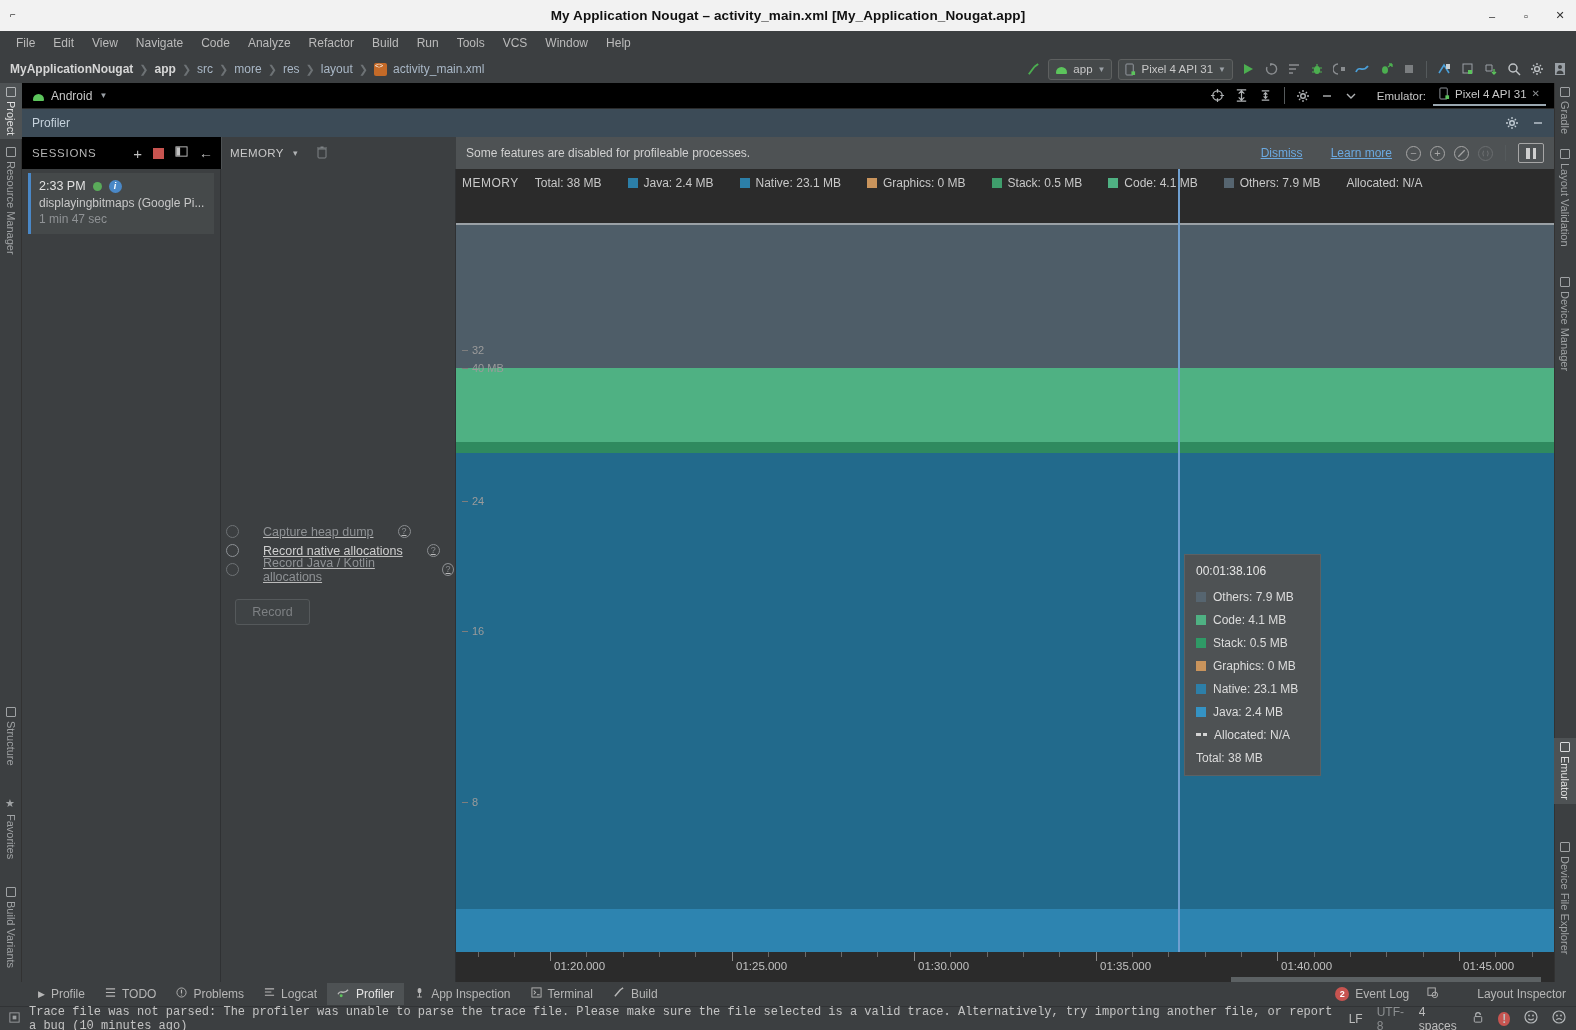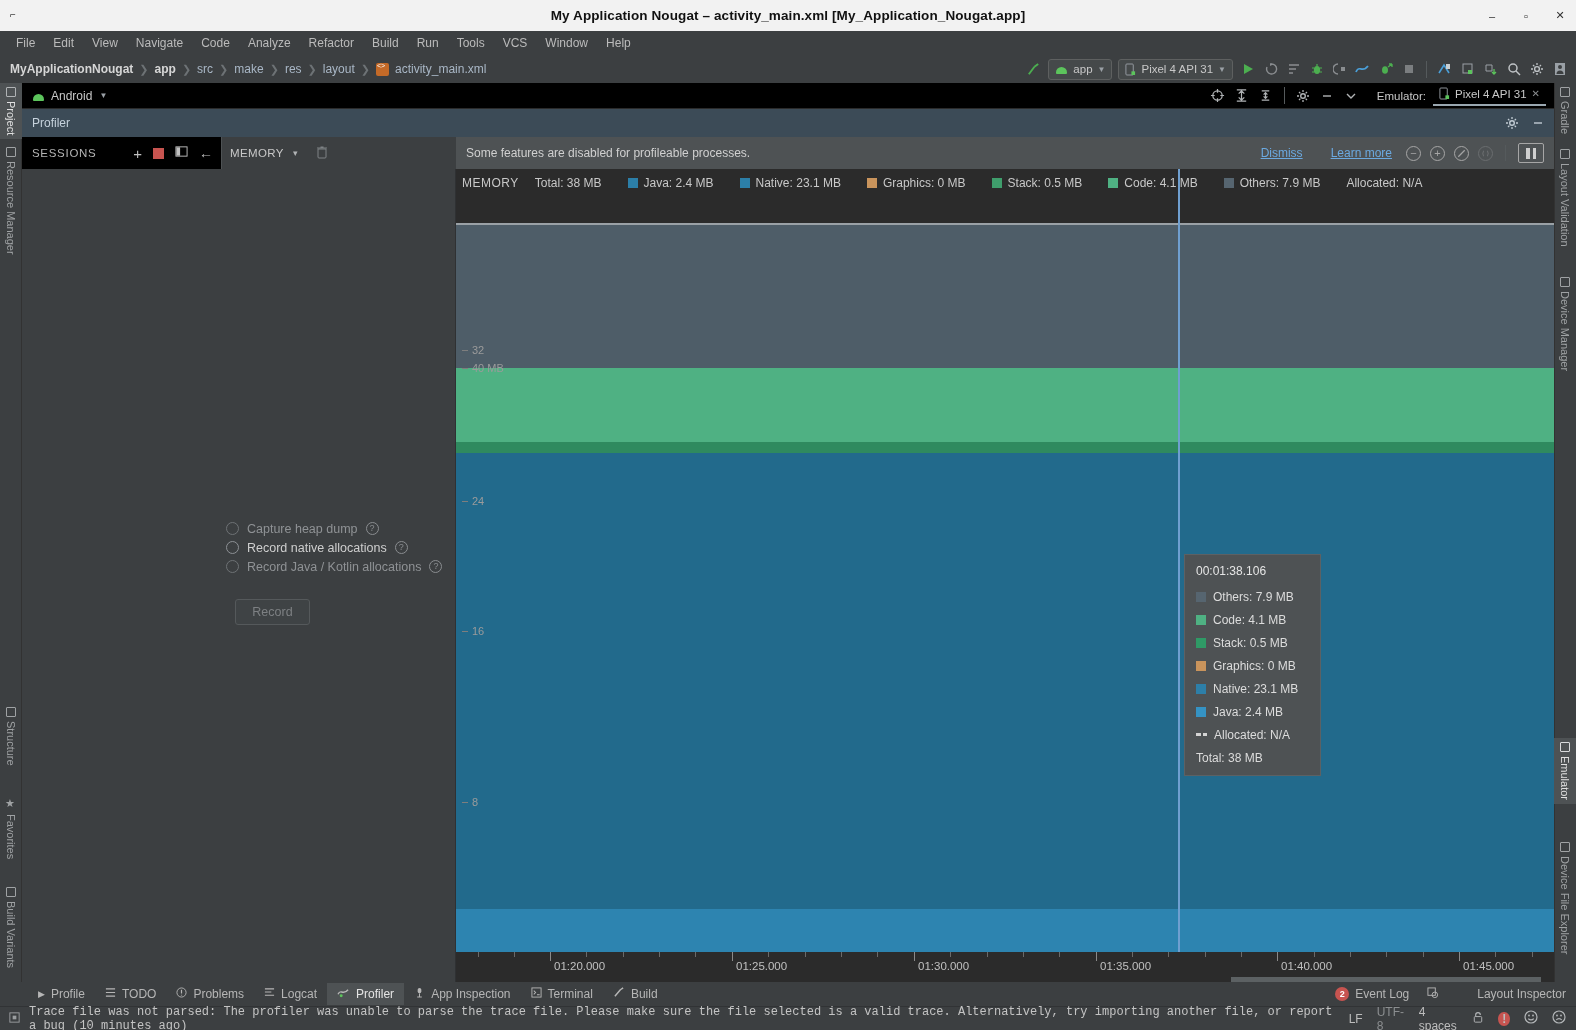--- a/index.html
+++ b/index.html
@@ -176,21 +176,21 @@
   }
   .session-item .name { font-size: 12px; color: #c8c8c8; margin-top: 3px; }
   .session-item .dur { font-size: 12px; color: #8f9295; margin-top: 2px; }
 
   
   .rec-panel {
     position: absolute; left: 221px; top: 169px; width: 235px; height: 813px;
     background: #3c3f41; border-right: 1px solid #2f3133;
   }
   .rec-inner { position: absolute; left: 5px; top: 353px; width: 228px; }
-  .radiorow { display: flex; gap: 8px; height: 19px; }
+  .radiorow { display: flex; align-items: center; gap: 24px; height: 19px; text-decoration: underline; }
   .radio {
     width: 13px; height: 13px; border-radius: 50%; border: 1.5px solid #6e7275; flex: none;
   }
   .radio.on { border-color: #8d9195; }
   .radiorow .lbl { font-size: 12.5px; color: #8f9295; }
   .radiorow .lbl.enabled { color: #cfcfcf; }
   .qmark {
     width: 13px; height: 13px; border-radius: 50%; border: 1.2px solid #8a8d90;
     display: inline-flex; align-items: center; justify-content: center;
     font-size: 9px; color: #8a8d90; line-height: 1;
@@ -318,21 +318,21 @@
   </div>
 
   <div class="navbar">
     <div class="crumbs">
       <span class="c bold">MyApplicationNougat</span>
       <span class="sep">❯</span>
       <span class="c bold">app</span>
       <span class="sep">❯</span>
       <span class="c">src</span>
       <span class="sep">❯</span>
-      <span class="c">make</span>
+      <span class="c">more</span>
       <span class="sep">❯</span>
       <span class="c">res</span>
       <span class="sep">❯</span>
       <span class="c">layout</span>
       <span class="sep">❯</span>
       <span class="xmlicon"></span>
       <span class="c">activity_main.xml</span>
     </div>
 
     <div class="tb-right">
@@ -602,20 +602,31 @@
         </span>
         <span class="vsep" style="height:16px;"></span>
         <span class="pausebtn">
             <i></i>
             <i></i>
           </span>
       </div>
     </div>
   </div>
 
+  <div class="sessions-panel">
+    <div class="session-item">
+      <div class="row1">
+        <span class="time">2:33 PM</span>
+        <span class="greendot"></span>
+        <span class="infodot">i</span>
+      </div>
+      <div class="name">displayingbitmaps (Google Pi...</div>
+      <div class="dur">1 min 47 sec</div>
+    </div>
+  </div>
 
   <div class="rec-panel">
     <div class="rec-inner">
       <div class="radiorow">
         <span class="radio"></span>
         <span class="lbl">Capture heap dump</span>
         <span class="qmark">?</span>
       </div>
       <div class="radiorow">
         <span class="radio on"></span>

